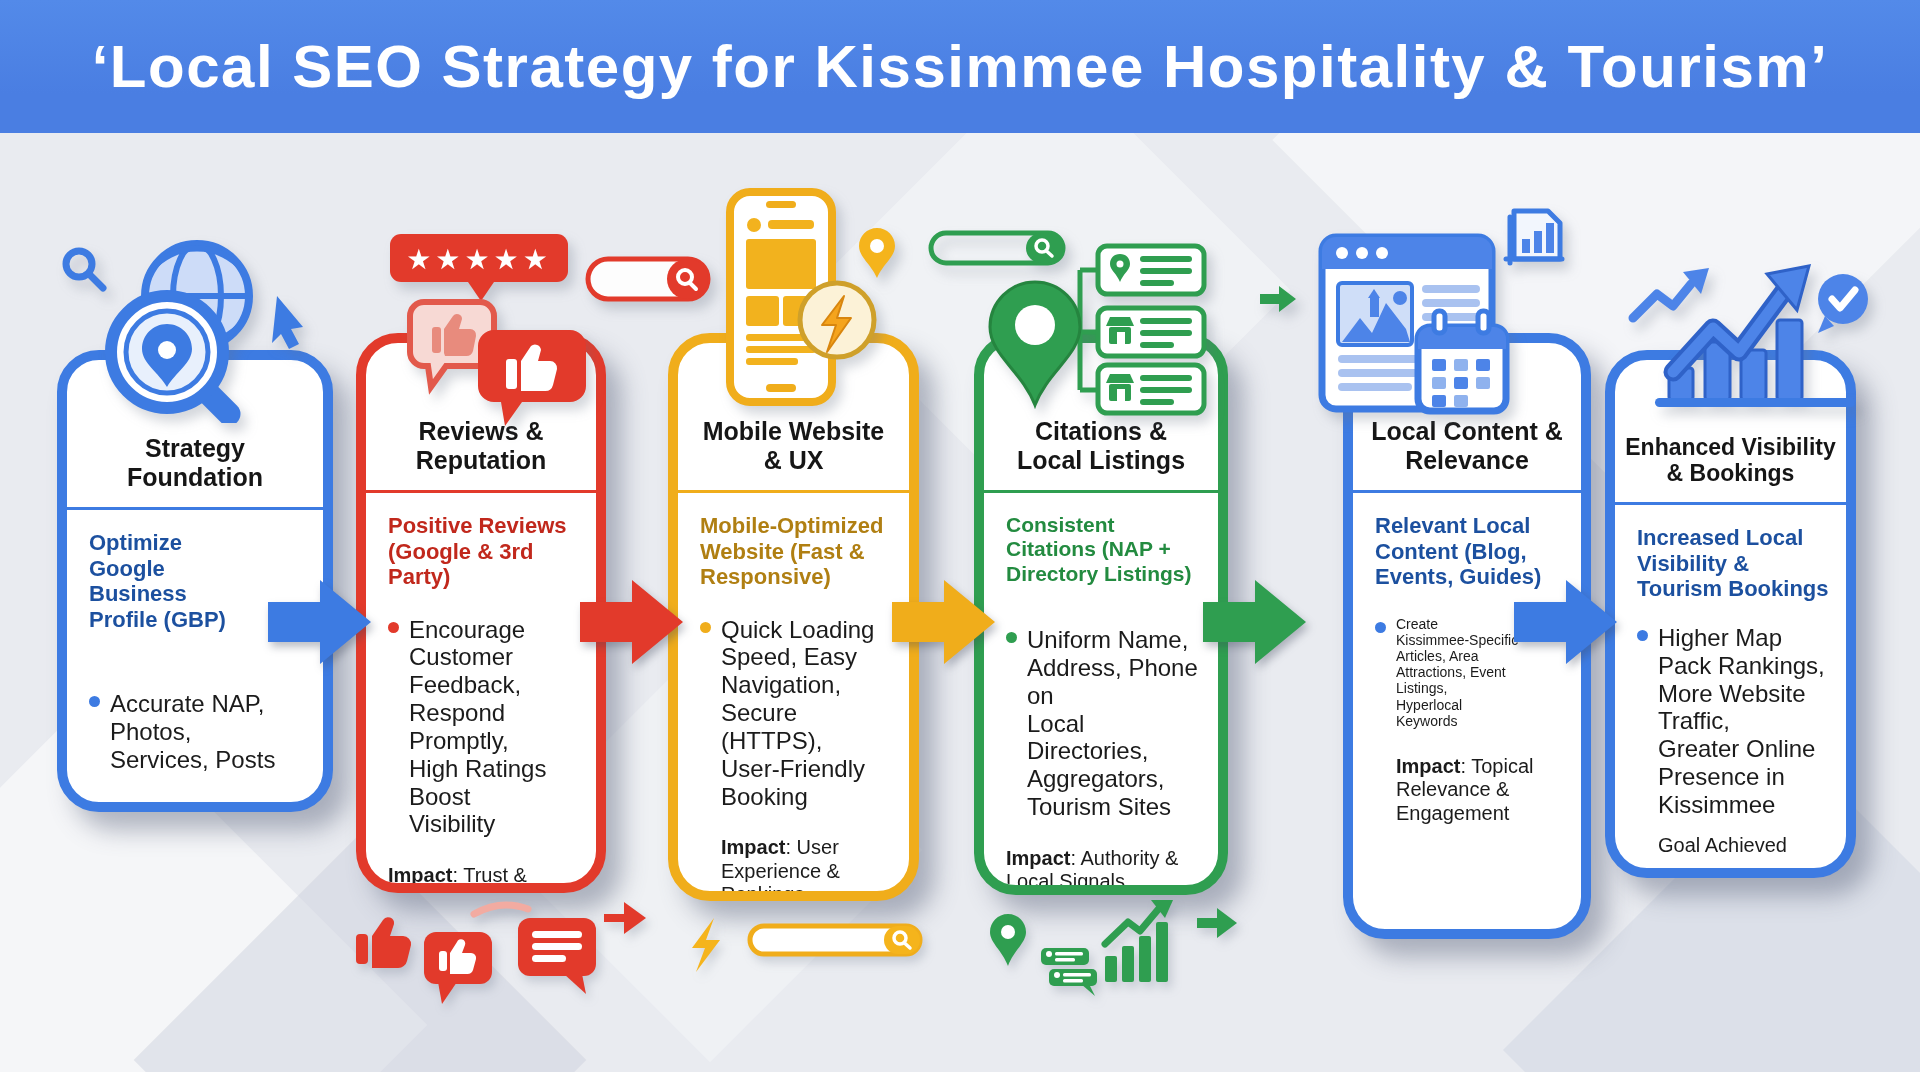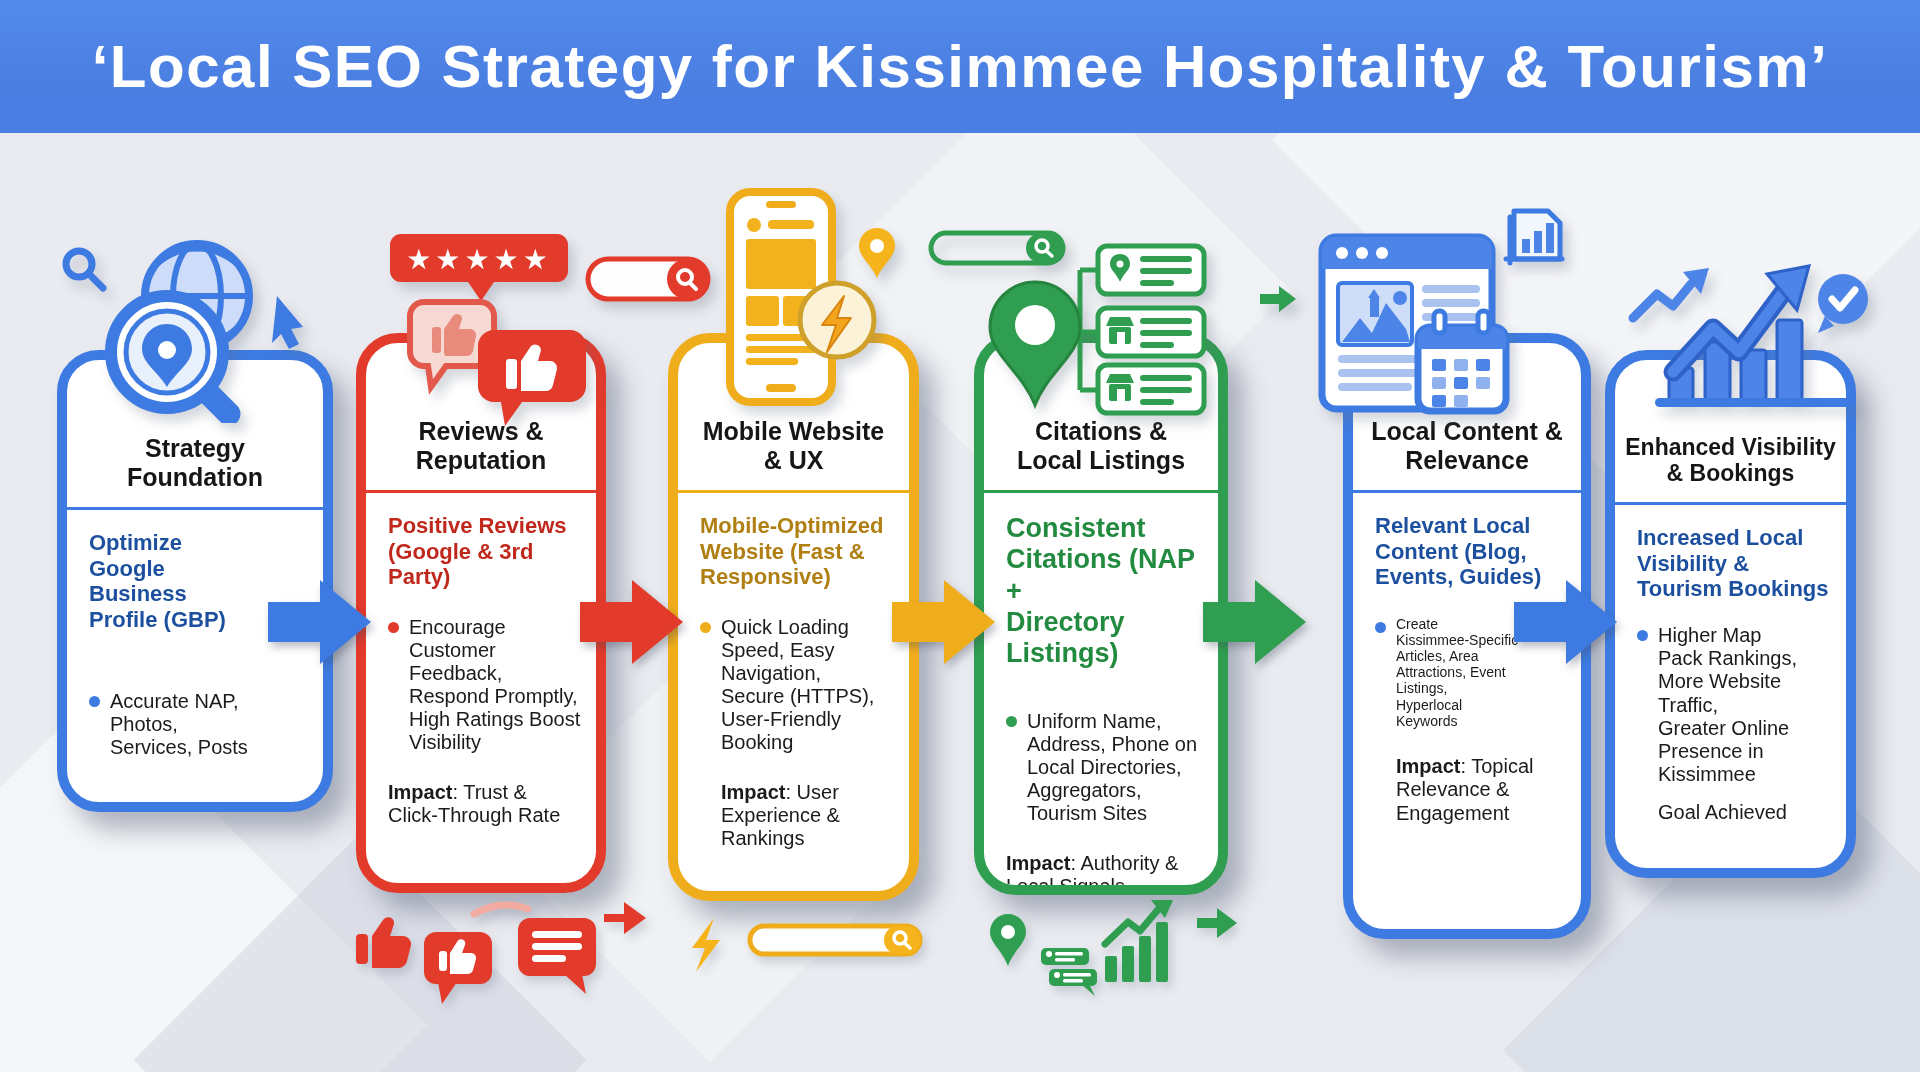--- a/index.html
+++ b/index.html
@@ -32,21 +32,21 @@
     color:#161616; white-space:pre-line;
   }
   .card hr { height:3px; background:var(--accent); border:0; margin:0; }
   .card-body { padding:20px 8px 0 22px; }
   .subtitle {
     margin:0 0 22px; font-weight:bold; font-size:22px; line-height:1.16;
     color:var(--accent-text,#1c509f); white-space:pre-line;
   }
   .bullet { display:flex; gap:10px; margin:26px 0 0; }
   .dot { flex:0 0 11px; width:11px; height:11px; border-radius:50%; background:var(--accent); margin-top:6px; }
-  .bullet p { margin:0; font-size:20px; line-height:1.16; color:#1b1b1b; white-space:pre-line; }
+  .bullet p { margin:0; font-size:24px; line-height:1.16; color:#1b1b1b; white-space:pre-line; }
   .impact { margin:26px 0 0; font-size:20px; line-height:1.16; color:#1b1b1b; white-space:pre-line; }
   .impact .b { font-weight:bold; }
 
   .icon-cluster { position:absolute; z-index:3; filter:drop-shadow(6px 8px 6px rgba(100,110,130,.28)); }
   .strip { position:absolute; z-index:3; filter:drop-shadow(4px 6px 5px rgba(100,110,130,.25)); }
   .flow-arrow { position:absolute; z-index:6; filter:drop-shadow(3px 5px 4px rgba(60,70,90,.35)); }
 </style>
 </head>
 <body>
 
@@ -132,21 +132,21 @@
     </div>
   </section>
 
   <section class="card" style="left: 974px; top: 333px; width: 254px; height: 562px; --accent: #2f9e50; --accent-text: #238b40;">
     <div class="card-head">
         <h2 class="card-title">Citations &amp;
 Local Listings</h2>
       </div>
     <hr>
     <div class="card-body">
-      <p class="subtitle" style="font-size:27px">Consistent
+      <p class="subtitle" style="font-size:21px">Consistent
 Citations (NAP +
 Directory Listings)</p>
       <div class="bullet" style="margin-top:40px">
           <span class="dot"></span>
           <p>Uniform Name,
 Address, Phone on
 Local Directories,
 Aggregators,
 Tourism Sites</p>
         </div>

